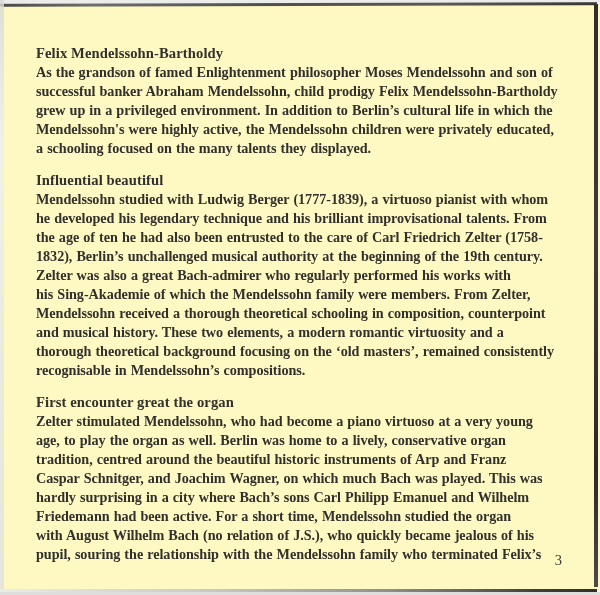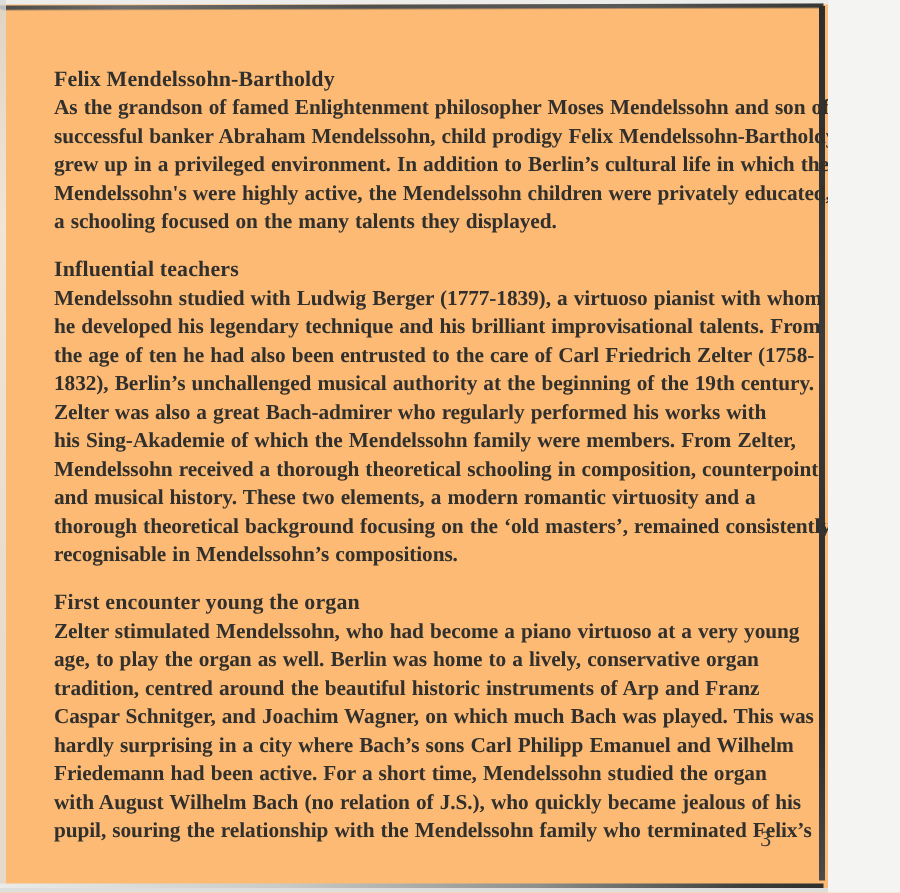--- a/index.html
+++ b/index.html
@@ -2,23 +2,23 @@
 <html><head>
 <meta charset="utf-8">
 <style>
   html, body {
     margin: 0;
     padding: 0;
     background: #f4f4f2;
   }
   .page {
     position: relative;
-    width: 552px;
+    width: 600px;
     height: 595px;
-    background: #fdba74;
+    background: #fef9c3;
     overflow: hidden;
     font-family: "Liberation Serif", serif;
     color: #32302c;
   }
   
   .edge-top {
     position: absolute;
     top: 3px; left: 0; right: 3px;
     height: 3px;
     background: linear-gradient(to right, #4a4a48, #6d6d6b 15%, #4f4f4d 45%, #5a5a58 75%, #373735);
@@ -111,35 +111,35 @@
     <div class="section">
       <h2>Felix Mendelssohn-Bartholdy</h2>
       <p>As the grandson of famed Enlightenment philosopher Moses Mendelssohn and son of
 successful banker Abraham Mendelssohn, child prodigy Felix Mendelssohn-Bartholdy
 grew up in a privileged environment. In addition to Berlin’s cultural life in which the
 Mendelssohn's were highly active, the Mendelssohn children were privately educated,
 a schooling focused on the many talents they displayed.</p>
     </div>
 
     <div class="section">
-      <h2>Influential teachers</h2>
+      <h2>Influential beautiful</h2>
       <p>Mendelssohn studied with Ludwig Berger (1777-1839), a virtuoso pianist with whom
 he developed his legendary technique and his brilliant improvisational talents. From
 the age of ten he had also been entrusted to the care of Carl Friedrich Zelter (1758-
 1832), Berlin’s unchallenged musical authority at the beginning of the 19th century.
 Zelter was also a great Bach-admirer who regularly performed his works with
 his Sing-Akademie of which the Mendelssohn family were members. From Zelter,
 Mendelssohn received a thorough theoretical schooling in composition, counterpoint
 and musical history. These two elements, a modern romantic virtuosity and a
 thorough theoretical background focusing on the ‘old masters’, remained consistently
 recognisable in Mendelssohn’s compositions.</p>
     </div>
 
     <div class="section">
-      <h2>First encounter young the organ</h2>
+      <h2>First encounter great the organ</h2>
       <p>Zelter stimulated Mendelssohn, who had become a piano virtuoso at a very young
 age, to play the organ as well. Berlin was home to a lively, conservative organ
 tradition, centred around the beautiful historic instruments of Arp and Franz
 Caspar Schnitger, and Joachim Wagner, on which much Bach was played. This was
 hardly surprising in a city where Bach’s sons Carl Philipp Emanuel and Wilhelm
 Friedemann had been active. For a short time, Mendelssohn studied the organ
 with August Wilhelm Bach (no relation of J.S.), who quickly became jealous of his
 pupil, souring the relationship with the Mendelssohn family who terminated Felix’s</p>
     </div>
 

